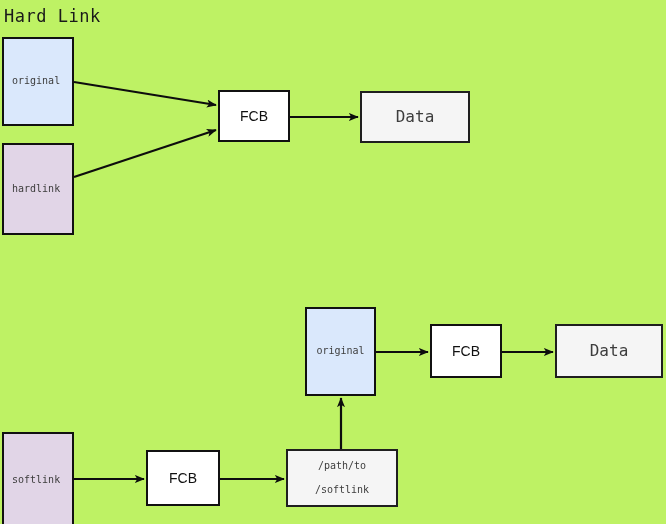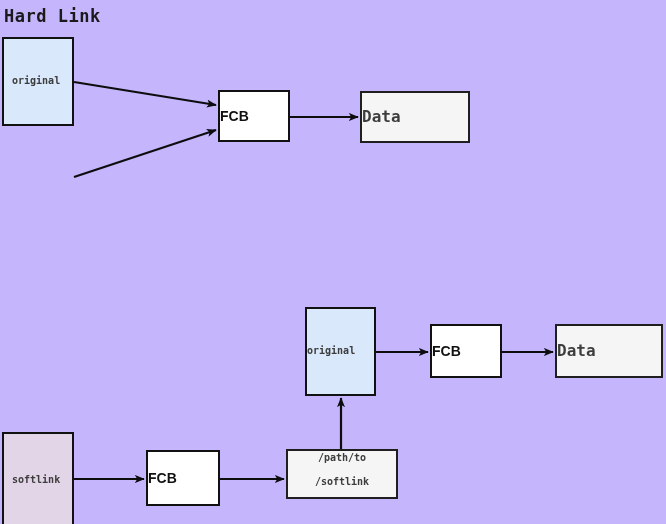--- a/index.html
+++ b/index.html
@@ -8,40 +8,39 @@
     padding: 0;
     background: #ffffff;
   }
   body {
     font-family: "DejaVu Sans Mono", "Liberation Mono", monospace;
   }
   #canvas {
     position: relative;
     width: 666px;
     height: 524px;
-    background: #c4b5fd;
+    background: #bef264;
     overflow: hidden;
-    font-weight: bold;
   }
   .section-title {
     position: absolute;
     font-family: "DejaVu Sans Mono", "Liberation Mono", monospace;
     font-size: 17px;
     color: #1a1a1a;
     letter-spacing: 0.5px;
     white-space: nowrap;
     line-height: 1;
   }
   .node {
     position: absolute;
     box-sizing: border-box;
     border: 2px solid #0f0f0f;
     display: flex;
     align-items: center;
-    justify-content: flex-start;
+    justify-content: center;
     text-align: center;
     line-height: 1.45;
   }
   .node .node-label {
     display: block;
     white-space: pre-line;
   }
   .fill-blue   { background: #dae8fc; border-color: #111111; }
   .fill-purple { background: #e1d5e7; border-color: #111111; }
   .fill-white  { background: #ffffff; border-color: #111111; }
@@ -81,20 +80,23 @@
 <body>
 
 <div id="canvas">
 
   <div class="section-title" style="left:4px; top:8px;">Hard Link</div>
 
   <div class="node fill-blue node-align-left label-mono-sm" style="left:2px; top:37px; width:72px; height:89px;">
     <span class="node-label">original</span>
   </div>
 
+  <div class="node fill-purple node-align-left label-mono-sm" style="left:2px; top:143px; width:72px; height:92px;">
+    <span class="node-label">hardlink</span>
+  </div>
 
   <div class="node fill-white label-sans-md" style="left:218px; top:90px; width:72px; height:52px;">
     <span class="node-label">FCB</span>
   </div>
 
   <div class="node fill-gray label-mono-md" style="left:360px; top:91px; width:110px; height:52px;">
     <span class="node-label">Data</span>
   </div>
 
 
@@ -111,21 +113,21 @@
   </div>
 
   <div class="node fill-purple node-align-left label-mono-sm" style="left:2px; top:432px; width:72px; height:96px;">
     <span class="node-label">softlink</span>
   </div>
 
   <div class="node fill-white label-sans-md" style="left:146px; top:450px; width:74px; height:56px;">
     <span class="node-label">FCB</span>
   </div>
 
-  <div class="node fill-gray label-mono-sm" style="left:286px; top:449px; width:112px; height:50px; flex-direction:column; gap:9px;">
+  <div class="node fill-gray label-mono-sm" style="left:286px; top:449px; width:112px; height:58px; flex-direction:column; gap:9px;">
     <span class="node-label">/path/to</span>
     <span class="node-label">/softlink</span>
   </div>
 
   <svg class="edges" viewBox="0 0 666 524">
     <defs>
       <marker id="arrowhead" markerWidth="10" markerHeight="8" refX="9.2" refY="4" orient="auto" markerUnits="userSpaceOnUse">
         <path d="M 0 0 L 10 4 L 0 8 L 2.4 4 Z" fill="#0d0d0d"></path>
       </marker>
     </defs>

